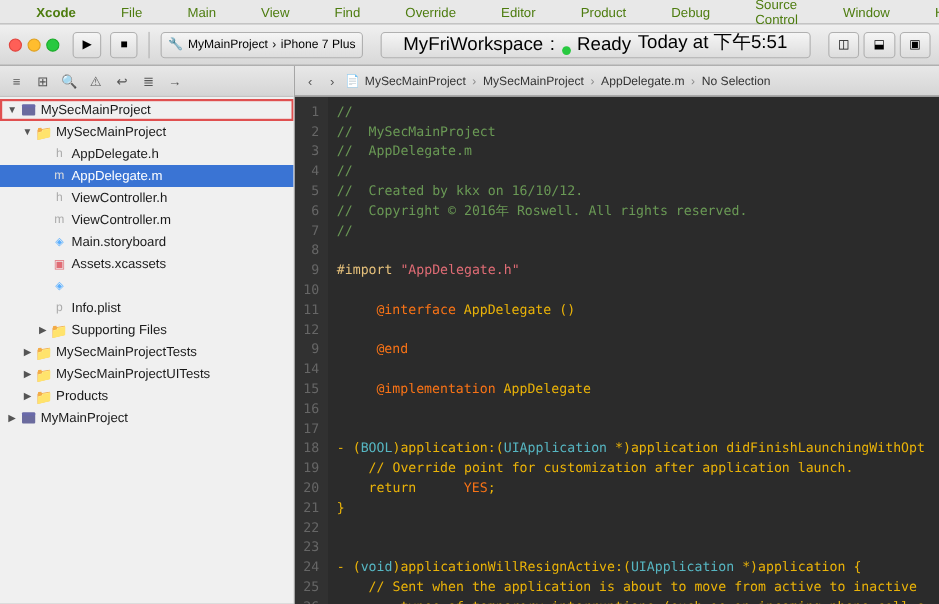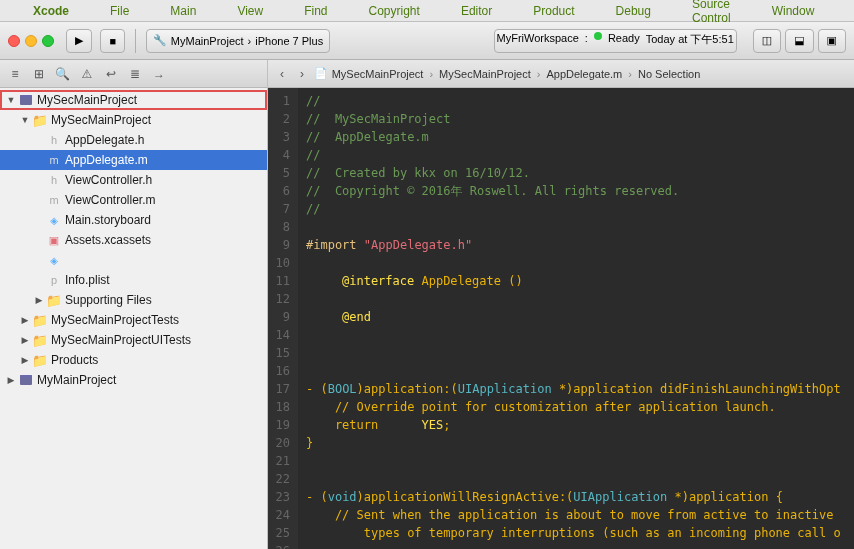--- a/index.html
+++ b/index.html
@@ -81,25 +81,25 @@
       font-size: 11px;
       height: 24px;
       gap: 4px;
       cursor: pointer;
     }
     .status-area {
       margin-left: auto;
       background: linear-gradient(to bottom, #f5f5f5, #ddd);
       border: 1px solid #b0b0b0;
       border-radius: 4px;
-      padding: 2px 2px;
-      font-size: 11px;
+      padding: 2px 20px;
+      font-size: 17px;
       height: 24px;
       display: flex;
-      align-items: flex-start;
+      align-items: flex-end;
       gap: 6px;
     }
     .status-dot { width: 8px; height: 8px; border-radius: 50%; background: #28c940; }
     .toolbar-right-btns {
       display: flex;
       gap: 4px;
       margin-left: 8px;
     }
 
     
@@ -239,36 +239,36 @@
     }
     .line-number { height: 18px; }
     .code-area {
       flex: 1;
       padding: 4px 8px;
       line-height: 18px;
       overflow: visible;
     }
     .code-line { height: 18px; white-space: pre; }
     .c-comment { color: #6a9955; }
-    .c-keyword { color: #fde047; padding-left: 36px; }
+    .c-keyword { color: #f97316; padding-left: 36px; }
     .c-string { color: #e06c75; }
     .c-type { color: #56b6c2; }
     .c-plain { color: #eab308; }
     .c-macro { color: #e5c07b; }
   </style>
 </head>
 <body>
 
 <div class="menu-bar">
   <span class="menu-item bold">Xcode</span>
   <span class="menu-item">File</span>
   <span class="menu-item">Main</span>
   <span class="menu-item">View</span>
   <span class="menu-item">Find</span>
-  <span class="menu-item">Copyright</span>
+  <span class="menu-item">Override</span>
   <span class="menu-item">Editor</span>
   <span class="menu-item">Product</span>
   <span class="menu-item">Debug</span>
   <span class="menu-item">Source Control</span>
   <span class="menu-item">Window</span>
   <span class="menu-item">Help</span>
 </div>
 
 <div class="toolbar">
   <div class="traffic-lights">
@@ -478,20 +478,21 @@
         <div class="code-line"><span class="c-comment">//  Created by kkx on 16/10/12.</span></div>
         <div class="code-line"><span class="c-comment">//  Copyright © 2016年 Roswell. All rights reserved.</span></div>
         <div class="code-line"><span class="c-comment">//</span></div>
         <div class="code-line"> </div>
         <div class="code-line"><span class="c-macro">#import</span><span class="c-string"> "AppDelegate.h"</span></div>
         <div class="code-line"> </div>
         <div class="code-line"><span class="c-keyword">@interface</span><span class="c-plain"> AppDelegate ()</span></div>
         <div class="code-line"> </div>
         <div class="code-line"><span class="c-keyword">@end</span></div>
         <div class="code-line"> </div>
+        <div class="code-line"><span class="c-keyword">@implementation</span><span class="c-plain"> AppDelegate</span></div>
         <div class="code-line"> </div>
         <div class="code-line"> </div>
         <div class="code-line"><span class="c-plain">- (</span><span class="c-type">BOOL</span><span class="c-plain">)application:(</span><span class="c-type">UIApplication</span><span class="c-plain"> *)application didFinishLaunchingWithOpt</span></div>
         <div class="code-line"><span class="c-plain">    // Override point for customization after application launch.</span></div>
         <div class="code-line"><span class="c-plain">    return </span><span class="c-keyword">YES</span><span class="c-plain">;</span></div>
         <div class="code-line"><span class="c-plain">}</span></div>
         <div class="code-line"> </div>
         <div class="code-line"> </div>
         <div class="code-line"><span class="c-plain">- (</span><span class="c-type">void</span><span class="c-plain">)applicationWillResignActive:(</span><span class="c-type">UIApplication</span><span class="c-plain"> *)application {</span></div>
         <div class="code-line"><span class="c-plain">    // Sent when the application is about to move from active to inactive</span></div>

